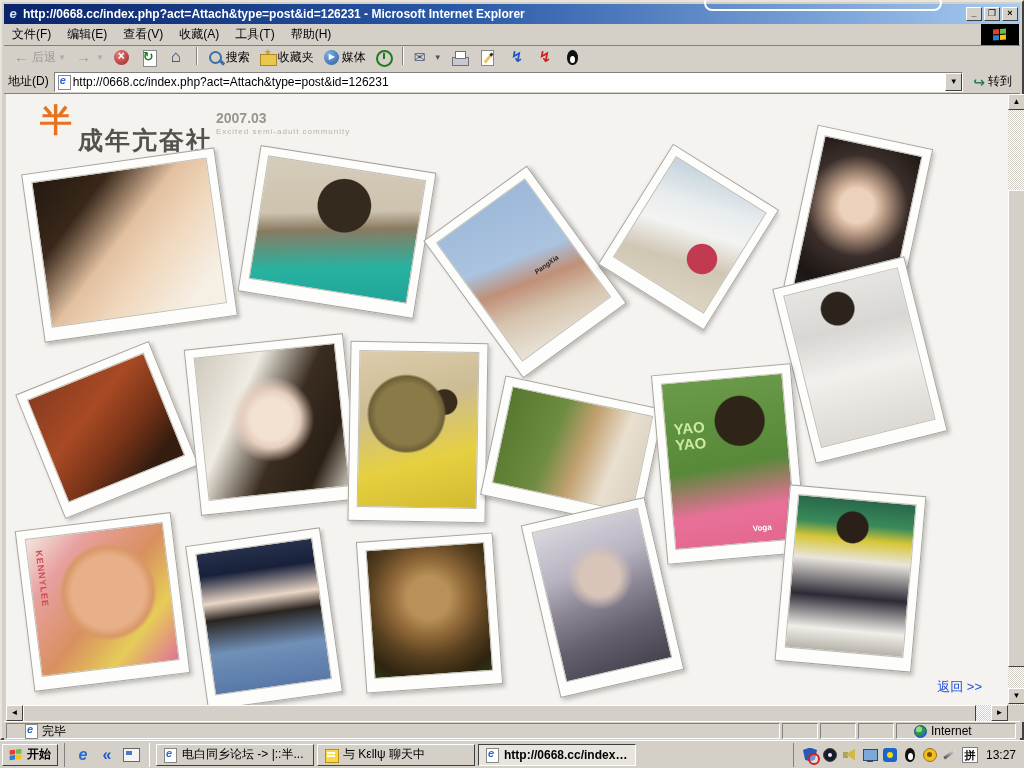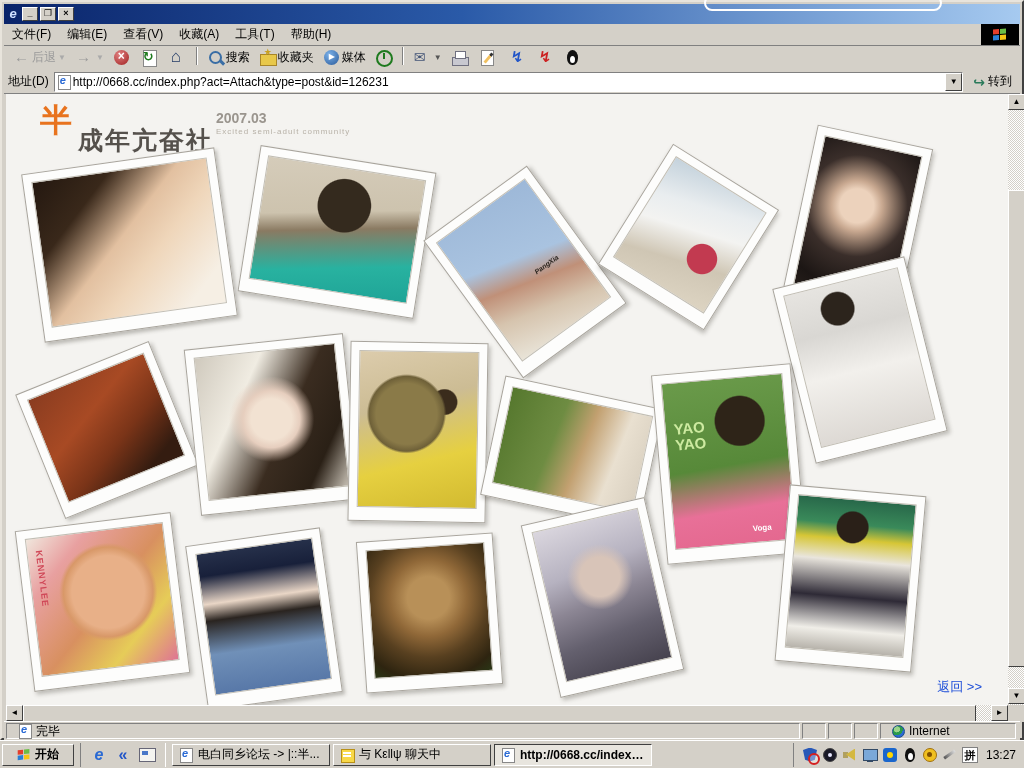--- a/index.html
+++ b/index.html
@@ -100,30 +100,30 @@
     border:1px solid;border-color:#fff #404040 #404040 #fff;}
   .hscroll{position:absolute;left:4px;top:703px;width:1002px;height:17px;
     background:repeating-conic-gradient(#fff 0 25%,#d4d0c8 0 50%) 0 0/2px 2px;}
   .sb-thumb-h{position:absolute;left:17px;top:0;width:953px;height:17px;background:#d4d0c8;
     border:1px solid;border-color:#fff #404040 #404040 #fff;}
   .corner{position:absolute;left:1006px;top:703px;width:17px;height:17px;background:#d4d0c8;}
   
   .statusbar{position:absolute;left:2px;top:719px;right:2px;height:19px;background:#d4d0c8;
     display:flex;align-items:center;font-size:12px;padding:0 2px;border-top:1px solid #fff;}
   .st-pane{height:16px;border:1px solid;border-color:#808080 #fff #fff #808080;
-    display:flex;align-items:center;padding:0 11px;margin-right:2px;}
+    display:flex;align-items:center;padding:0 17px;margin-right:2px;}
   .st-main{flex:1;}
   .st-small{width:22px;}
-  .st-zone{width:136px;}
+  .st-zone{width:120px;}
   .globe{width:13px;height:13px;border-radius:50%;margin-right:4px;flex:0 0 auto;
     background:radial-gradient(circle at 35% 30%,#9ad48a 0 30%,#2a9a4a 31% 55%,#2a6ad4 56%);border:1px solid #1a4a8a;}
   
   .taskbar{position:absolute;left:0;top:740px;width:1024px;height:28px;background:#d4d0c8;
     border-top:1px solid #fff;display:flex;align-items:center;padding:0 2px;font-size:12px;}
-  .start-btn{height:22px;display:flex;align-items:center;padding:0 14px;background:#d4d0c8;
+  .start-btn{height:22px;display:flex;align-items:center;padding:0 6px;background:#d4d0c8;
     border:1px solid;border-color:#fff #404040 #404040 #fff;font-weight:bold;margin-right:6px;flex:0 0 auto;}
   .start-btn .flag{transform:skewY(-6deg) scale(0.9);margin-right:4px;}
   .ql{display:flex;align-items:center;border-left:1px solid #808080;border-right:1px solid #fff;
     padding:0 6px;height:24px;margin-right:6px;flex:0 0 auto;}
   .ql-item{width:20px;height:20px;position:relative;margin:0 2px;}
   .ql-e{color:#2a6ad4;font-weight:bold;font-style:italic;font-size:16px;line-height:20px;text-align:center;}
   .ql-arrow{color:#2356c8;font-weight:bold;font-size:16px;line-height:20px;text-align:center;}
   .ql-desk::before{content:"";position:absolute;left:2px;top:3px;width:15px;height:12px;background:#f4f4f0;border:1px solid #667;}
   .ql-desk::after{content:"";position:absolute;left:5px;top:6px;width:6px;height:4px;background:#4a78c8;}
   .task-btn{height:22px;display:flex;align-items:center;padding:0 5px;width:158px;margin-right:3px;
@@ -159,20 +159,21 @@
     background:linear-gradient(90deg,#555,#ddd);transform:rotate(-35deg);}
   .tr-ime-pinyin{background:#fff;border:1px solid #808080;font-size:11px;line-height:14px;text-align:center;font-weight:bold;}
   .clock{margin-left:6px;flex:0 0 auto;}
 </style>
 </head>
 <body>
 
 <div class="window">
   <div class="titlebar">
     <span class="ie-mini">e</span>
+    <span class="title-text">http://0668.cc/index.php?act=Attach&amp;type=post&amp;id=126231 - Microsoft Internet Explorer</span>
     <span class="balloon-artifact"></span>
     <span class="winbtn">_</span>
     <span class="winbtn">❐</span>
     <span class="winbtn">×</span>
   </div>
 
   <div class="menubar">
 
     <span class="menu-item">文件(F)</span>
       <span class="menu-item">编辑(E)</span>

